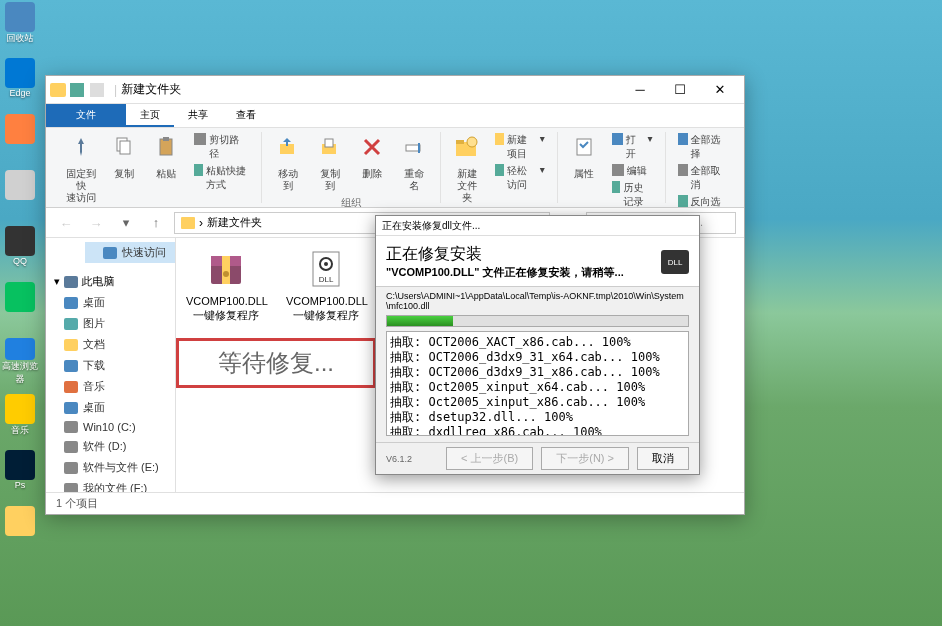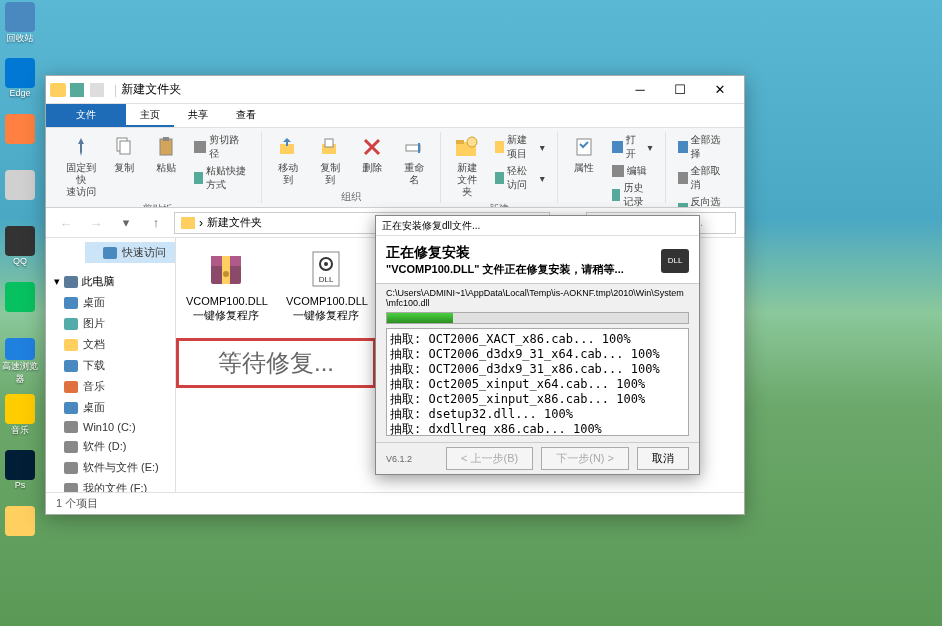--- a/index.html
+++ b/index.html
@@ -26,25 +26,25 @@
 .ribbon-tabs { height: 24px; display: flex; background: #fff; border-bottom: 1px solid #e0e0e0; }
 .ribbon-tabs .tab { padding: 4px 14px; font-size: 10px; cursor: pointer; }
 .ribbon-tabs .tab.file { background: #1e6bb8; color: #fff; }
 .ribbon-tabs .tab.active { border-bottom: 2px solid #1e6bb8; }
 
 
 .ribbon { height: 80px; background: #f5f6f7; border-bottom: 1px solid #d0d0d0; display: flex; padding: 4px 8px; gap: 0; overflow: hidden; }
 .rgroup { display: flex; flex-direction: column; align-items: center; padding: 0 8px; border-right: 1px solid #e2e2e2; }
 .rgroup .items { display: flex; gap: 6px; flex: 1; align-items: flex-start; }
 .rgroup .glabel { font-size: 10px; color: #666; margin-top: 2px; }
-.rbtn { display: flex; flex-direction: column; align-items: center; gap: 2px; padding: 2px 4px; cursor: pointer; min-width: 36px; }
+.rbtn { display: flex; flex-direction: column; align-items: center; gap: 8px; padding: 2px 4px; cursor: pointer; min-width: 36px; }
 .rbtn .rico { width: 26px; height: 26px; display: flex; align-items: center; justify-content: center; }
 .rbtn .rlbl { font-size: 10px; color: #444; text-align: center; line-height: 1.2; }
 .rlist { display: flex; flex-direction: column; gap: 1px; font-size: 10px; color: #444; }
-.rlist div { padding: 1px 4px; cursor: pointer; display: flex; align-items: center; gap: 3px; }
+.rlist div { padding: 1px 4px; cursor: pointer; display: flex; align-items: flex-start; gap: 3px; }
 .rlist .lico { width: 12px; height: 12px; display: inline-block; }
 
 
 .addressbar { height: 30px; display: flex; align-items: center; padding: 3px 8px; gap: 6px; background: #fff; border-bottom: 1px solid #e0e0e0; }
 .navbtn { width: 24px; height: 24px; border: none; background: transparent; cursor: pointer; color: #666; font-size: 13px; }
 .navbtn:disabled { color: #ccc; }
 .addr { flex: 1; height: 22px; border: 1px solid #ccc; display: flex; align-items: center; padding: 0 6px; gap: 4px; }
 .addr .fico { width: 14px; height: 12px; background: #ffd060; border-radius: 1px; }
 .addr .crumb { font-size: 11px; }
 .search { width: 150px; height: 22px; border: 1px solid #ccc; display: flex; align-items: center; padding: 0 6px; color: #999; font-size: 11px; gap: 4px; }
@@ -66,21 +66,21 @@
 
 .annotation { position: absolute; left: 0; top: 100px; width: 200px; height: 50px; border: 3px solid #d04040; display: flex; align-items: center; justify-content: center; font-size: 24px; color: #666; background: rgba(255,255,255,.7); }
 
 .statusbar { height: 22px; border-top: 1px solid #e0e0e0; padding: 3px 10px; font-size: 11px; color: #555; display: flex; align-items: center; }
 
 
 .installer { position: absolute; left: 375px; top: 215px; width: 325px; height: 260px; background: #f0f0f0; border: 1px solid #888; box-shadow: 0 4px 16px rgba(0,0,0,.4); display: flex; flex-direction: column; }
 .installer .ititle { height: 20px; background: #fff; font-size: 10px; padding: 3px 6px; border-bottom: 1px solid #ddd; }
 .installer .ihead { background: #fff; padding: 8px 10px 6px; display: flex; align-items: center; gap: 8px; border-bottom: 1px solid #ccc; }
 .installer .ihead .txt { flex: 1; }
-.installer .ihead .h1 { font-size: 14px; font-weight: bold; }
+.installer .ihead .h1 { font-size: 16px; font-weight: normal; }
 .installer .ihead .h2 { font-size: 11px; font-weight: bold; }
 .installer .dll-ico { width: 28px; height: 24px; background: #333; border-radius: 3px; color: #fff; font-size: 8px; display: flex; align-items: center; justify-content: center; }
 .installer .path { padding: 4px 10px 2px; font-size: 9px; word-break: break-all; }
 .installer .progress { height: 12px; margin: 2px 10px 4px; background: #e0e0e0; border: 1px solid #aaa; position: relative; }
 .installer .progress .bar { height: 100%; background: linear-gradient(180deg, #4ad040, #2a9020); width: 22%; }
 .installer .log { flex: 1; margin: 0 10px 6px; border: 1px solid #aaa; background: #fff; font-family: "SimSun", monospace; font-size: 12px; padding: 3px; overflow: hidden; line-height: 1.25; }
 .installer .ifoot { height: 32px; border-top: 1px solid #ccc; display: flex; align-items: center; padding: 0 10px; gap: 8px; }
 .installer .ver { font-size: 9px; color: #666; flex: 1; }
 .installer .ibtn { padding: 3px 14px; font-size: 11px; border: 1px solid #aaa; background: #f5f5f5; cursor: pointer; }
 .installer .ibtn:disabled { color: #aaa; }

